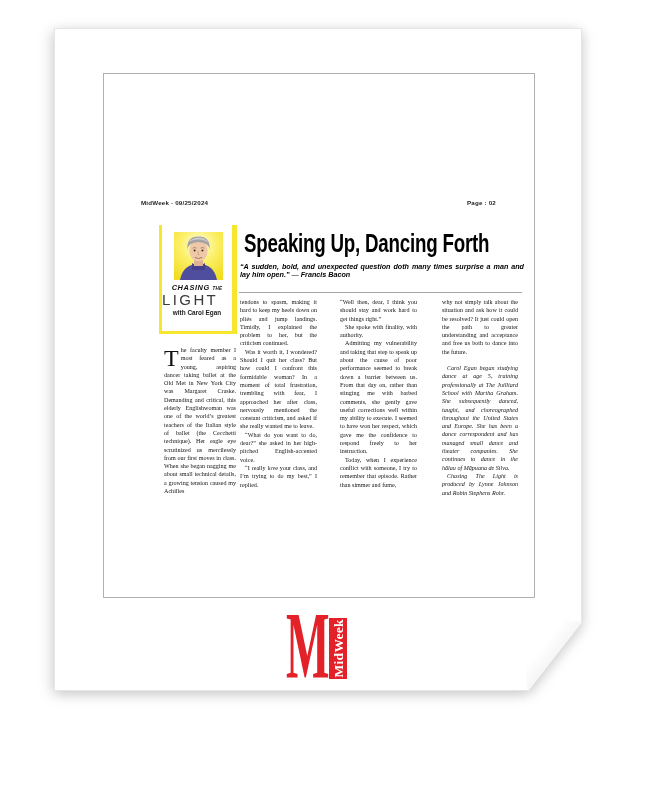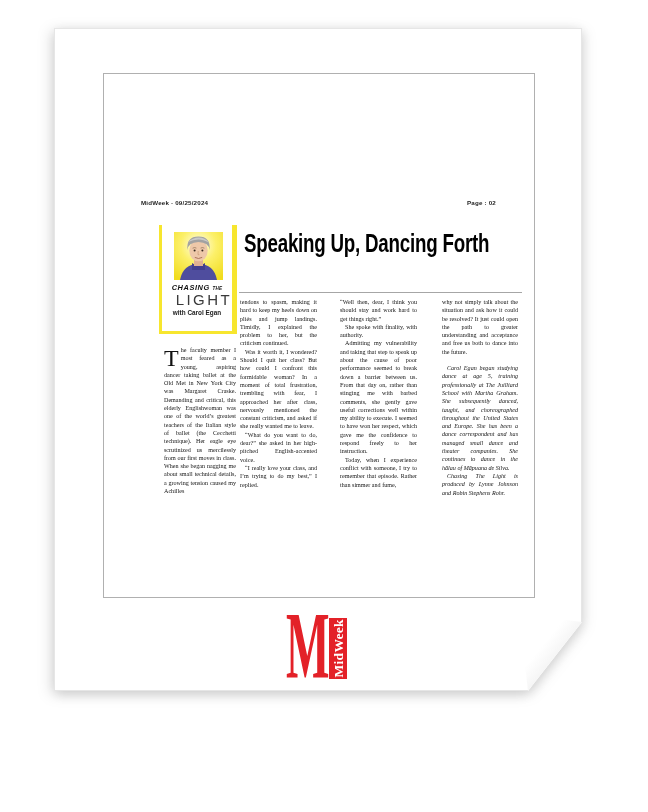--- a/index.html
+++ b/index.html
@@ -34,21 +34,21 @@
   
   .masthead{
     position:absolute;left:104px;top:196px;width:73px;height:109px;box-sizing:border-box;
     border-left:3px solid #f7e62e;border-bottom:3px solid #f7e62e;background:#fff;text-align:center;
   }
   .accent-bar{position:absolute;left:177px;top:196px;width:5px;height:109px;background:#f7e62e;}
   .photo{position:absolute;left:12px;top:7px;width:49px;height:48px;}
   .chasing-line{position:absolute;left:0;top:58px;width:70px;text-align:center;
     font-weight:bold;font-style:italic;font-size:7.4px;letter-spacing:.6px;color:#111;}
   .chasing-the{font-size:4.6px;letter-spacing:.2px;}
-  .light-word{position:absolute;left:0;top:66px;width:70px;text-align:right;
+  .light-word{position:absolute;left:0;top:66px;width:70px;text-align:left;
     font-size:15px;font-weight:400;letter-spacing:2.4px;color:#3a3a3a;}
   .byline{position:absolute;left:0;top:84px;width:70px;text-align:center;
     font-size:6.4px;font-weight:bold;color:#222;}
 
   
   .headline{
     position:absolute;left:189px;top:200px;margin:0;white-space:nowrap;
     font-family:"Liberation Sans",sans-serif;font-weight:bold;font-size:25px;color:#000;
     letter-spacing:-.3px;transform:scaleX(.75);transform-origin:0 0;
   }
@@ -120,20 +120,21 @@
         <span>CHASING</span>
         <span class="chasing-the">THE</span>
       </div>
       <div class="light-word">LIGHT</div>
       <div class="byline">with Carol Egan</div>
     </div>
     <div class="accent-bar"></div>
 
     <h1 class="headline">Speaking Up, Dancing Forth</h1>
 
+    <p class="pull-quote"><span>“A sudden, bold, and unexpected question doth many times surprise a man and lay him open.”</span><span> — Francis Bacon</span></p>
 
     <div class="col-rule"></div>
 
     <div class="bcol col1">
       <p><span class="dropcap">T</span><span>he faculty member I most feared as a young, aspiring dancer taking ballet at the Old Met in New York City was Margaret Craske. Demanding and critical, this elderly Englishwoman was one of the world’s greatest teachers of the Italian style of ballet (the Cecchetti technique). Her eagle eye scrutinized us mercilessly from our first moves in class. When she began nagging me about small technical details, a growing tension caused my Achilles</span></p>
     </div>
 
     <div class="bcol col2">
       <p>tendons to spasm, making it hard to keep my heels down on pliés and jump landings. Timidly, I explained the problem to her, but the criticism continued.</p>
       <p>Was it worth it, I wondered? Should I quit her class? But how could I confront this formidable woman? In a moment of total frustration, trembling with fear, I approached her after class, nervously mentioned the constant criticism, and asked if she really wanted me to leave.</p>

